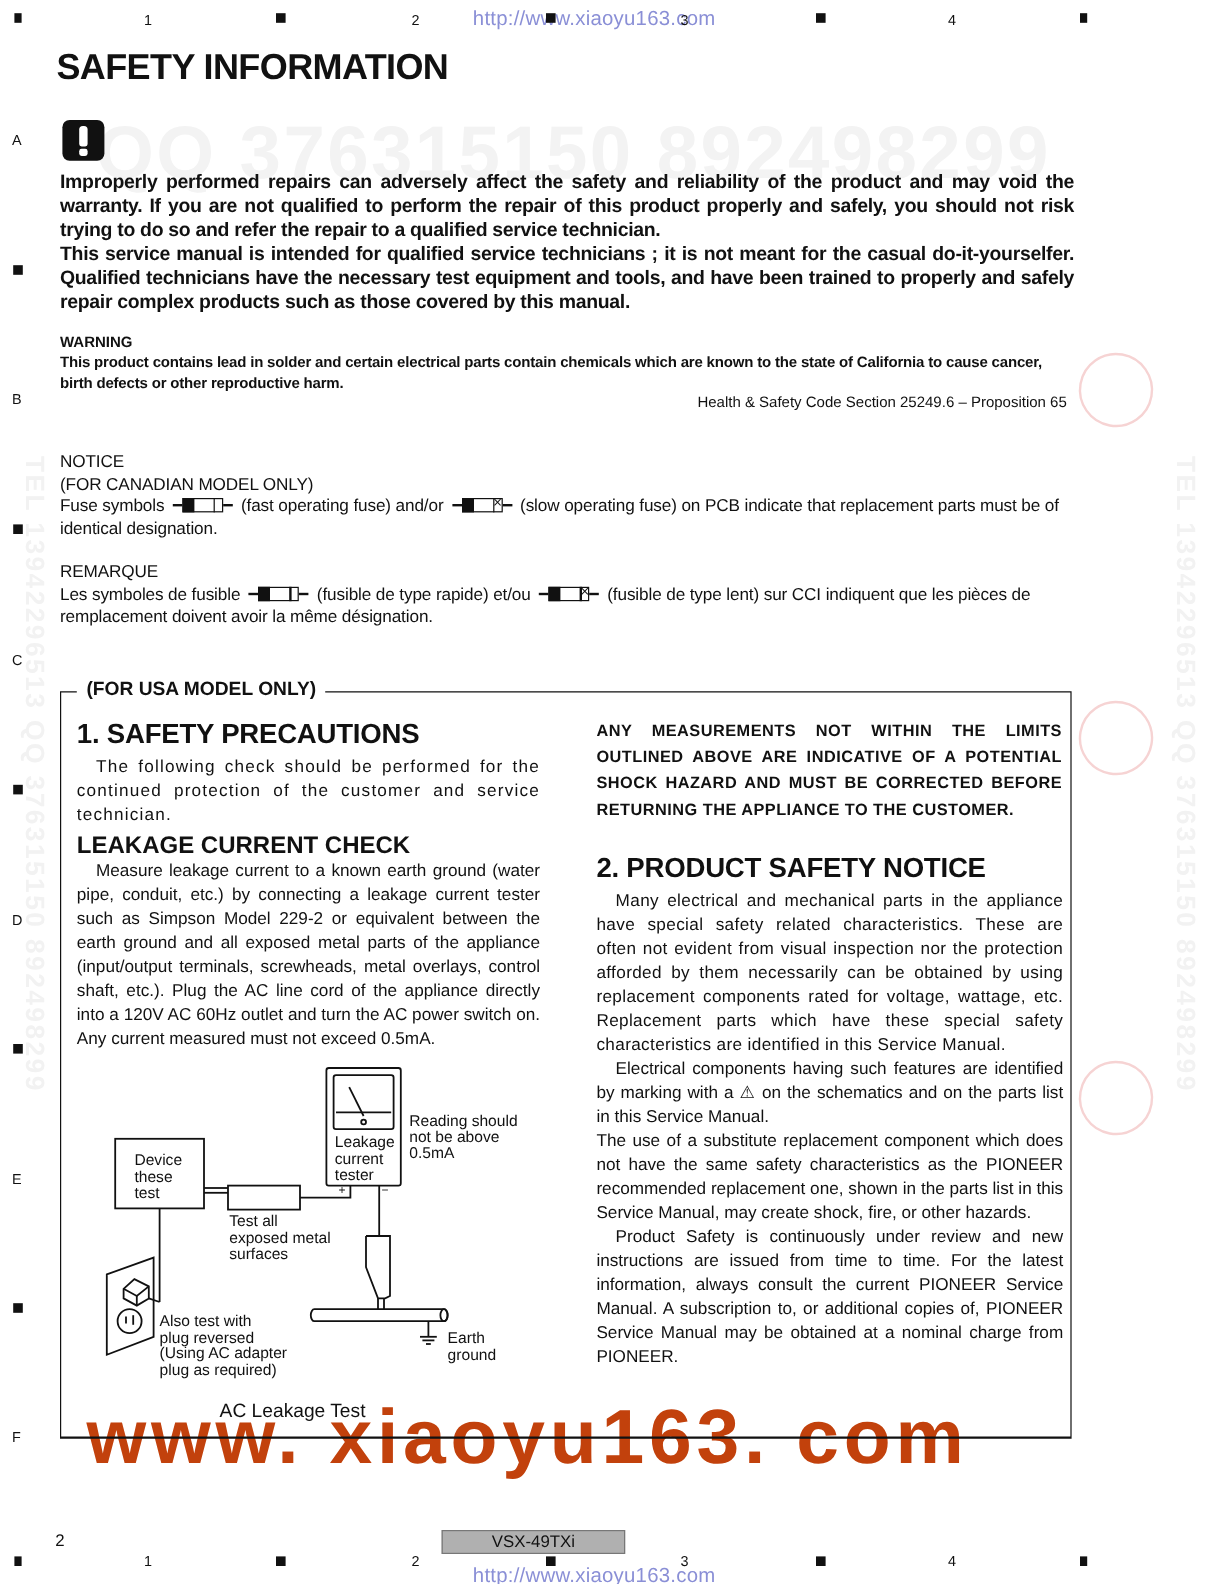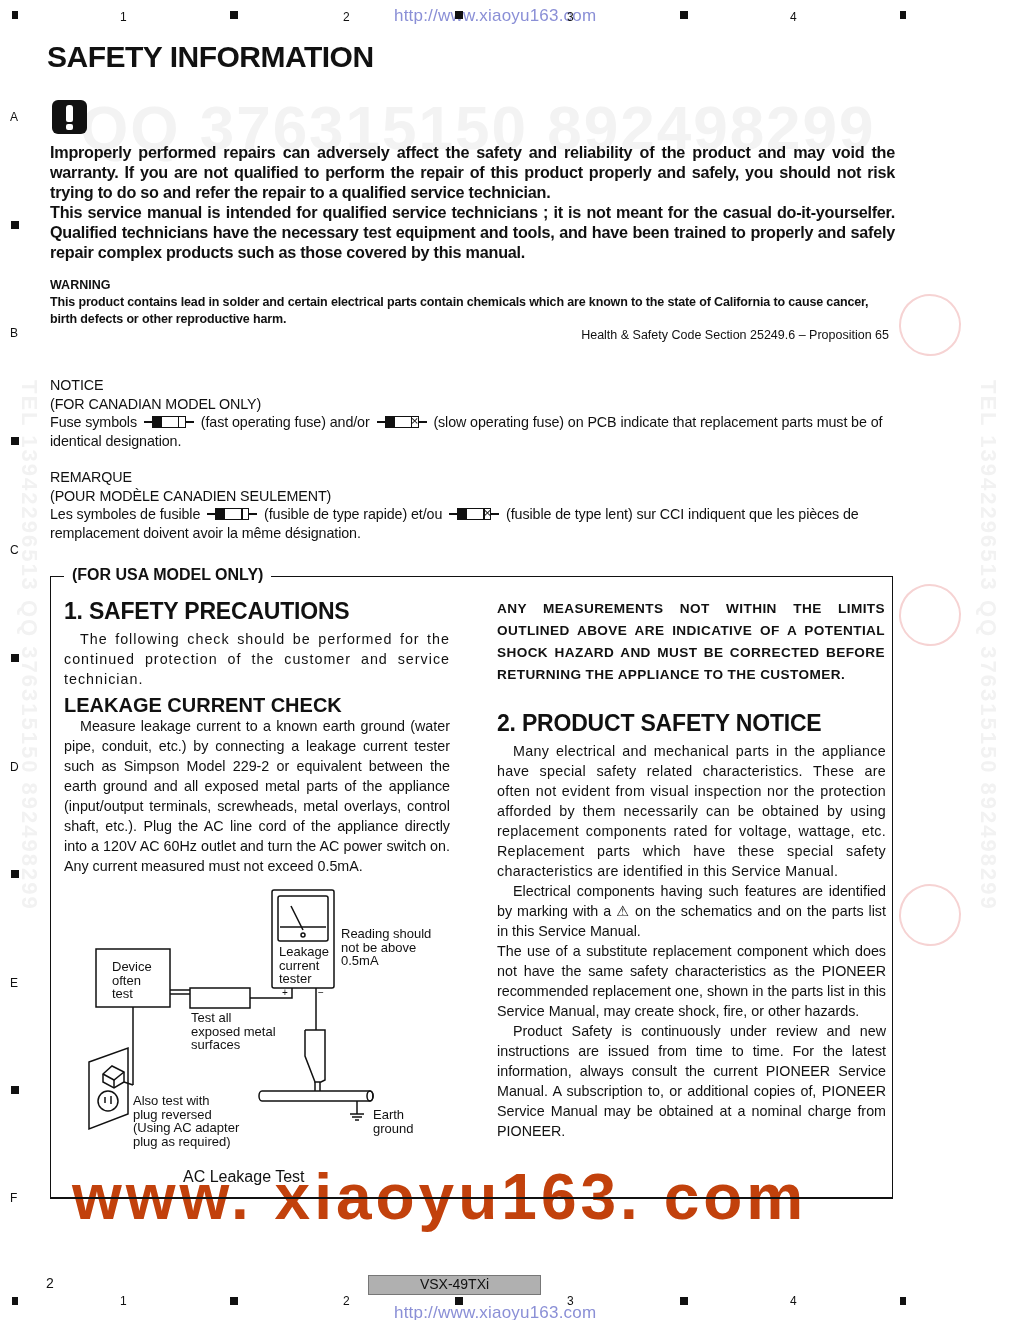--- a/index.html
+++ b/index.html
@@ -57,21 +57,21 @@
   .spaced { letter-spacing: 1px; }
   .caps { position: absolute; left: 497px; top: 598px; width: 388px; font-size: 13.6px; font-weight: bold; line-height: 22px; text-align: justify; }
 
   
   .diagram { position: absolute; left: 0; top: 0; width: 1020px; height: 1320px; pointer-events: none; }
   .dlabel { position: absolute; font-size: 13px; line-height: 13.5px; white-space: pre-line; }
   .caption { position: absolute; left: 183px; top: 1168px; font-size: 16px; text-align: right; }
 
   
   .pagenum { position: absolute; left: 46px; top: 1275px; font-size: 14px; }
-  .model { position: absolute; left: 368px; top: 1275px; width: 173px; height: 20px; background: #b0b0b0; border: 1px solid #777; font-size: 14px; text-align: center; line-height: 17px; }
+  .model { position: absolute; left: 368px; top: 1275px; width: 153px; height: 20px; background: #b0b0b0; border: 1px solid #777; font-size: 14px; text-align: center; line-height: 17px; }
 </style>
 </head>
 <body>
 
 <div class="wm wm-qq">QQ 376315150    892498299</div>
 <div class="wm wm-www">www. xiaoyu163. com</div>
 <div class="wm wm-tel" style="left:16px; top:380px;">TEL 13942296513  QQ 376315150  892498299</div>
 <div class="wm wm-tel" style="left:975px; top:380px;">TEL 13942296513  QQ 376315150  892498299</div>
 <div class="stamp" style="left:895px; top:290px;">
   <svg width="70" height="70">
@@ -132,21 +132,20 @@
     <span class="ln">(FOR CANADIAN MODEL ONLY)</span>
     <span>Fuse symbols</span>
     <span class="fuse"><span class="wire"></span><span class="body"></span><span class="blk"></span><span class="bar"></span></span>
     <span>(fast operating fuse) and/or</span>
     <span class="fuse"><span class="wire"></span><span class="body"></span><span class="blk"></span><span class="bar"></span><span class="x">⨯</span></span>
     <span>(slow operating fuse) on PCB indicate that replacement parts must be of identical designation.</span>
   </div>
 
   <div class="notice" style="top:468px;">
     <span class="ln">REMARQUE</span>
-    <span class="ln">(POUR MODÈLE CANADIEN SEULEMENT)</span>
     <span>Les symboles de fusible</span>
     <span class="fuse"><span class="wire"></span><span class="body"></span><span class="blk"></span><span class="bar"></span></span>
     <span>(fusible de type rapide) et/ou</span>
     <span class="fuse"><span class="wire"></span><span class="body"></span><span class="blk"></span><span class="bar"></span><span class="x">⨯</span></span>
     <span>(fusible de type lent) sur CCI indiquent que les pièces de remplacement doivent avoir la même désignation.</span>
   </div>
 
   <div class="usa-box"></div>
   <div class="usa-legend">(FOR USA MODEL ONLY)</div>
 
@@ -209,21 +208,21 @@
       <line x1="114" y1="1080" x2="114" y2="1088"></line>
       <line x1="124" y1="1082" x2="133" y2="1085"></line>
 
       <circle cx="108" cy="1101" r="10"></circle>
       <line x1="105" y1="1097" x2="105" y2="1103"></line>
       <line x1="111" y1="1096" x2="111" y2="1104"></line>
     </g>
   </svg>
 
   <div class="dlabel" style="left:112px; top:960px;">Device
-often
+these
 test</div>
   <div class="dlabel" style="left:279px; top:945px;">Leakage
 current
 tester</div>
   <div class="dlabel" style="left:341px; top:927px;">Reading should
 not be above
 0.5mA</div>
   <div class="dlabel" style="left:191px; top:1011px;">Test all
 exposed metal
 surfaces</div>

